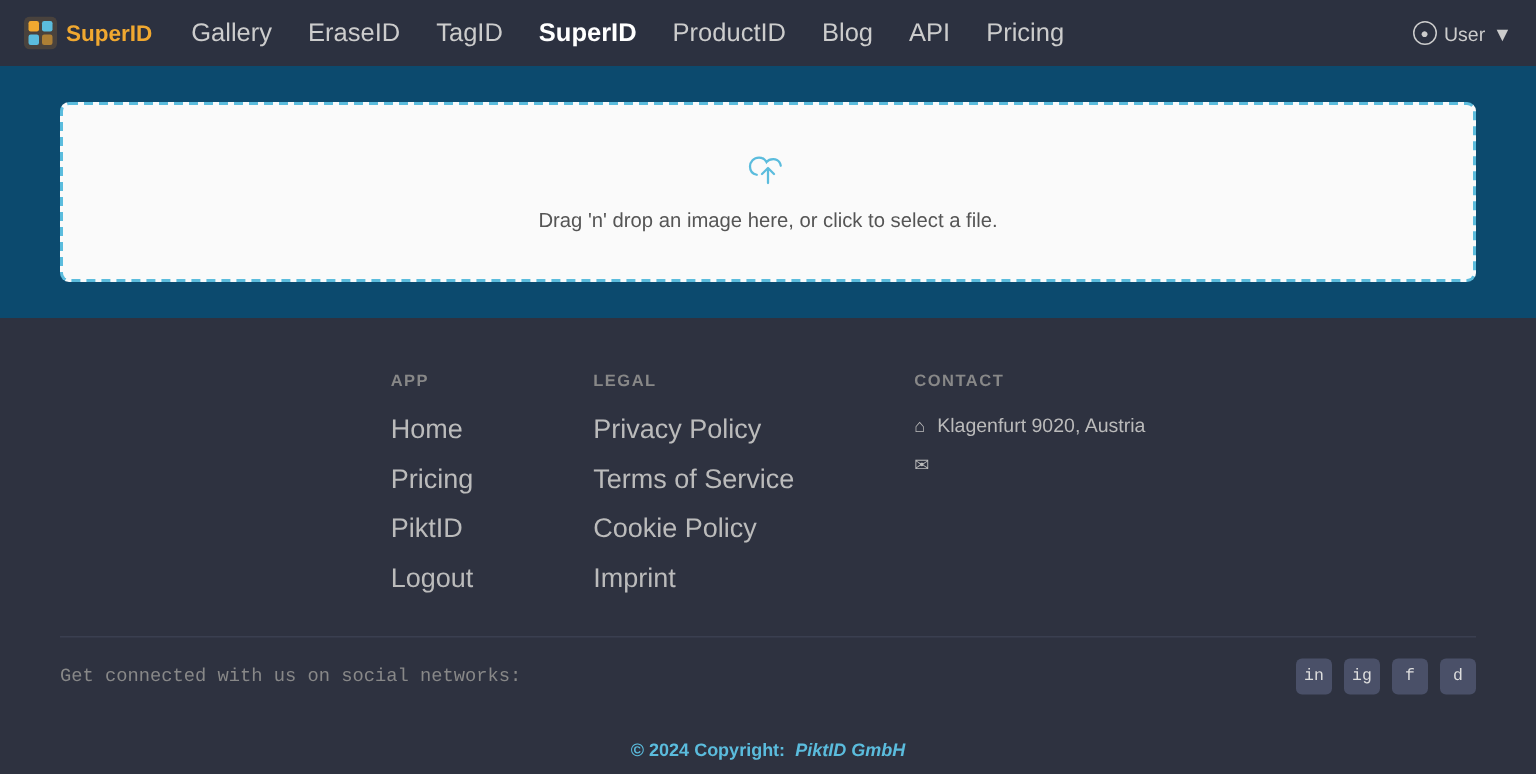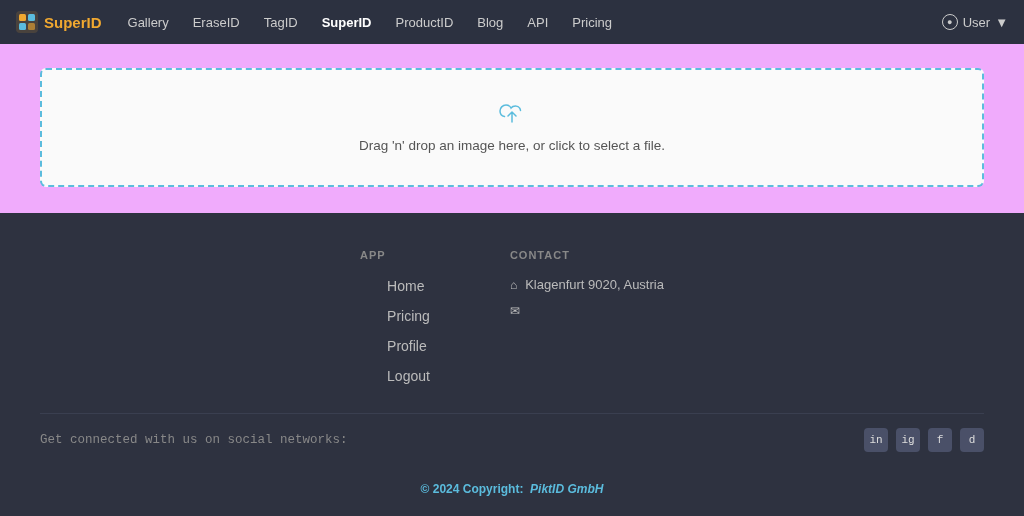--- a/index.html
+++ b/index.html
@@ -30,21 +30,21 @@
       font-size: 15px;
     }
     .navbar-links {
       display: flex;
       align-items: center;
       gap: 4px;
       flex: 1;
     }
     .nav-link {
       color: #ccc;
-      font-size: 13px;
+      font-size: 17px;
       padding: 4px 10px;
       cursor: pointer;
       text-decoration: none;
       border-radius: 3px;
     }
     .nav-link.active { color: #fff; font-weight: 600; }
     .navbar-user {
       display: flex;
       align-items: center;
       gap: 5px;
@@ -62,21 +62,21 @@
       align-items: center;
       justify-content: center;
       font-size: 9px;
       color: #ccc;
     }
 
     
     .main-content {
       flex: 1;
       padding: 24px 40px;
-      background: #f0abfc;
+      background: #0c4a6e;
     }
 
     
     .dropzone {
       border: 2px dashed #5bbcdd;
       border-radius: 6px;
       background: #fafafa;
       display: flex;
       flex-direction: column;
       align-items: center;
@@ -125,24 +125,23 @@
       text-transform: uppercase;
     }
     .footer-col ul {
       list-style: none;
       display: flex;
       flex-direction: column;
       gap: 12px;
     }
     .footer-col ul li a {
       color: #bbb;
-      font-size: 14px;
+      font-size: 18px;
       text-decoration: none;
       cursor: pointer;
-      margin-left: 27px;
     }
     .footer-contact {
       display: flex;
       flex-direction: column;
       gap: 12px;
     }
     .contact-item {
       display: flex;
       align-items: center;
       gap: 8px;
@@ -237,25 +236,34 @@
 </div>
 
 <footer class="footer">
   <div class="footer-columns">
 
     <div class="footer-col">
       <h4>APP</h4>
       <ul id="footer-app-links">
           <li><a>Home</a></li>
           <li><a>Pricing</a></li>
-          <li><a>Profile</a></li>
+          <li><a>PiktID</a></li>
           <li><a>Logout</a></li>
         </ul>
     </div>
 
+    <div class="footer-col">
+      <h4>LEGAL</h4>
+      <ul id="footer-legal-links">
+          <li><a>Privacy Policy</a></li>
+          <li><a>Terms of Service</a></li>
+          <li><a>Cookie Policy</a></li>
+          <li><a>Imprint</a></li>
+        </ul>
+    </div>
 
     <div class="footer-col">
       <h4>CONTACT</h4>
       <div class="footer-contact">
         <div class="contact-item">
           <span class="contact-icon">⌂</span>
           <span>Klagenfurt 9020, Austria</span>
         </div>
         <div class="contact-item">
           <span class="contact-icon">✉</span>

